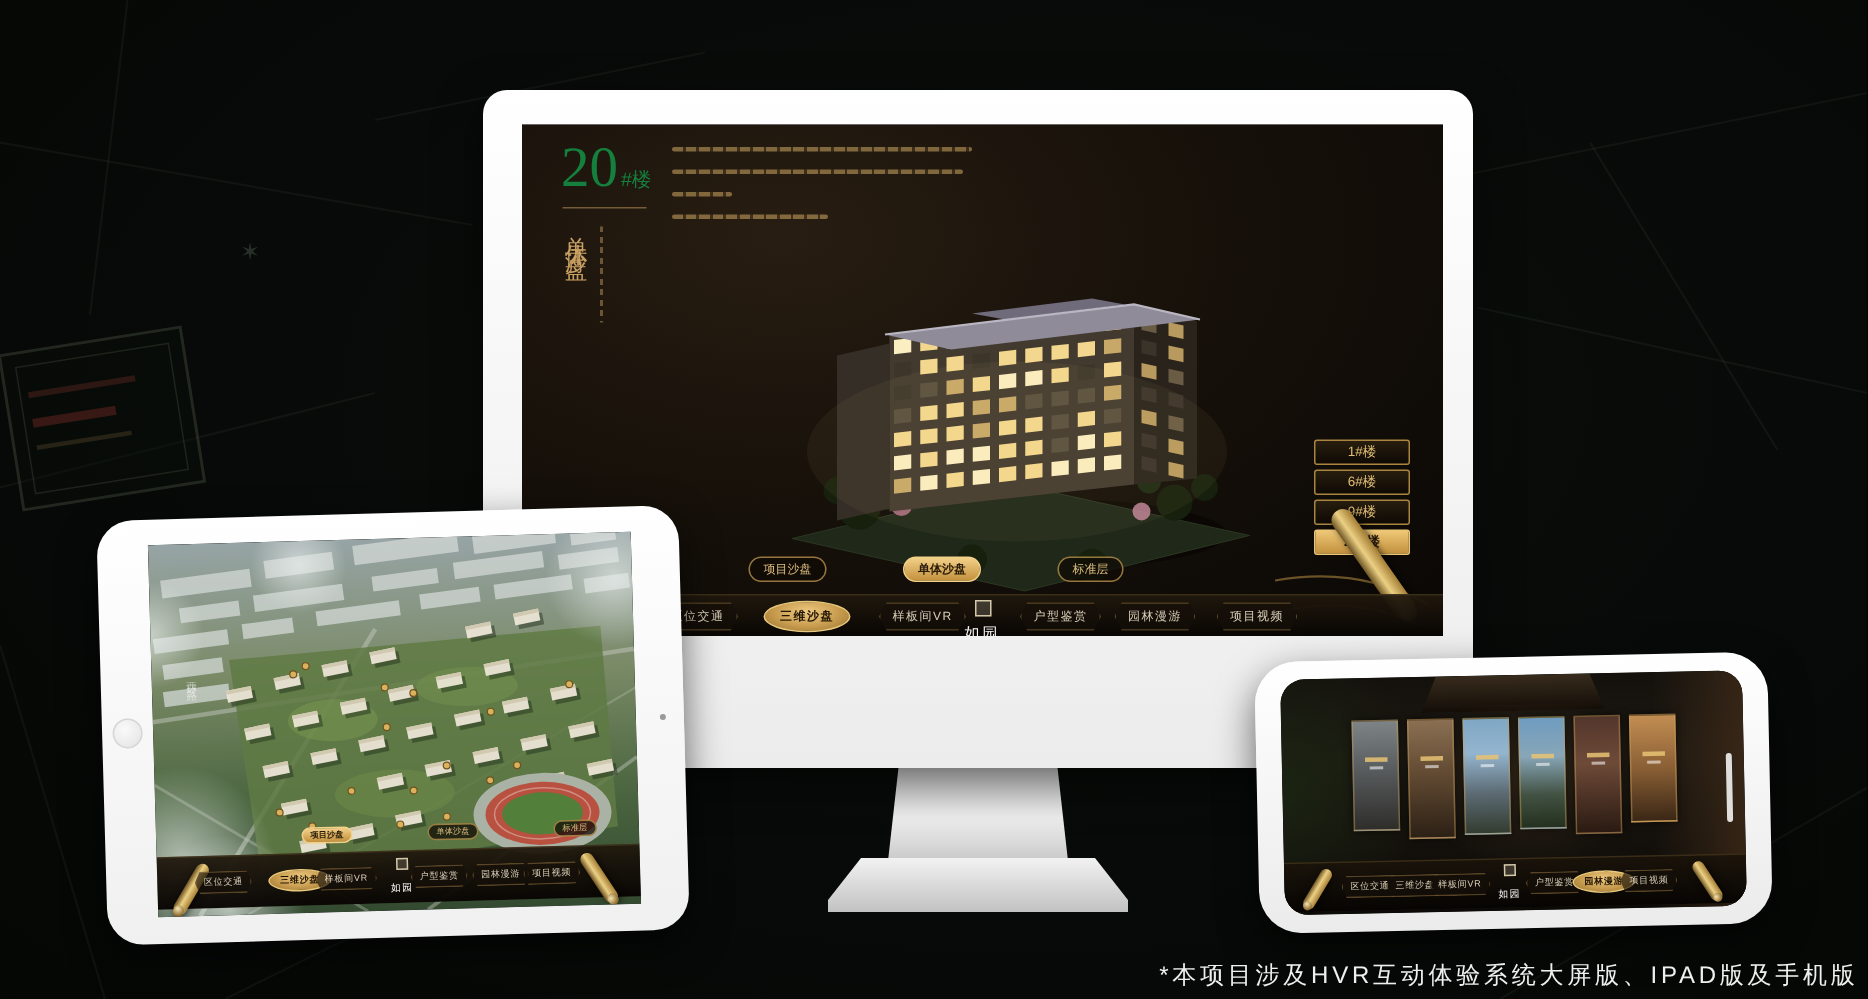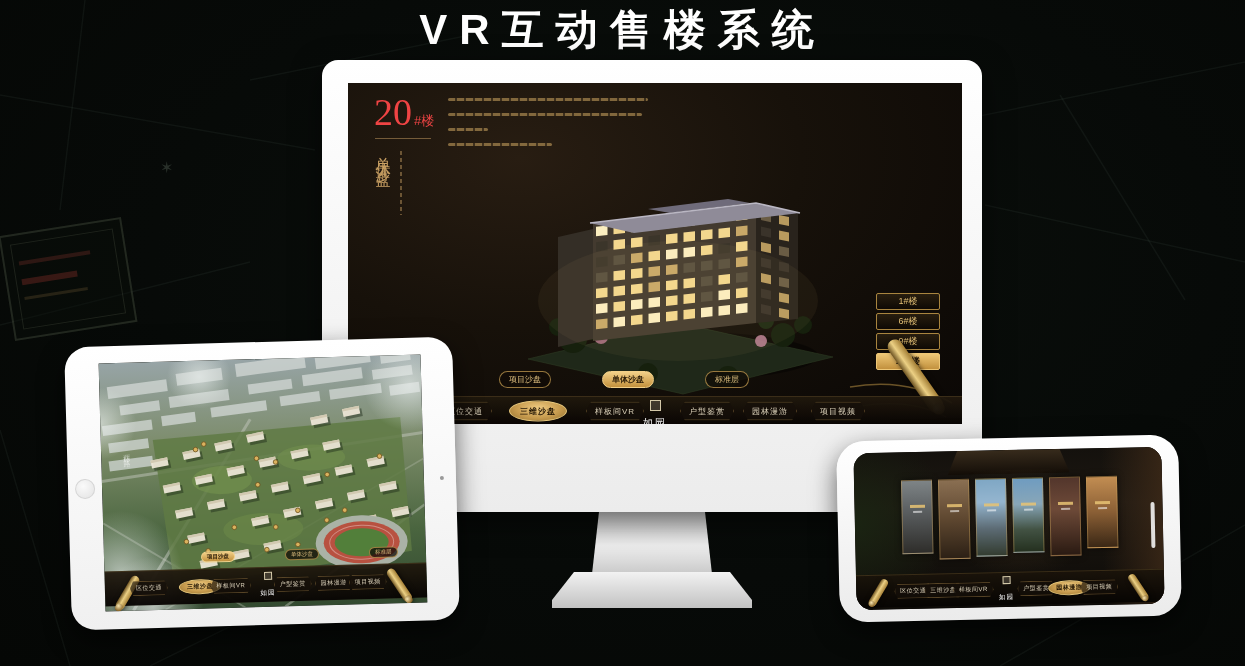--- a/index.html
+++ b/index.html
@@ -64,21 +64,21 @@
       clip-path:polygon(6% 0,94% 0,100% 100%,0 100%);}
   .mon-stand-base{left:552px;top:572px;width:200px;height:36px;
       background:linear-gradient(180deg,#f2f2f2,#c2c2c2);
       clip-path:polygon(11% 0,89% 0,100% 78%,100% 100%,0 100%,0 78%);}
   .mon-body{left:322px;top:60px;width:660px;height:452px;border-radius:16px;
       background:linear-gradient(180deg,#ffffff,#ececec);box-shadow:0 10px 30px rgba(0,0,0,.55);}
   .mon-screen{left:26px;top:23px;width:614px;height:341px;background:#0d0906;overflow:hidden;
       box-shadow:inset 0 0 70px rgba(0,0,0,.85);}
   .mon-screen .bg{position:absolute;inset:0;
       background:radial-gradient(ellipse at 28% 22%, #281d12 0%, #17110a 45%, #0a0705 100%);}
-  .m-num{left:26px;top:10px;color:#ef4444;}
+  .m-num{left:26px;top:10px;color:#15803d;}
   .m-num .big{font-family:"Liberation Serif",serif;font-size:38px;line-height:1;}
   .m-num .suf{font-size:13px;margin-left:2px;}
   .m-underline{left:27px;top:55px;width:56px;height:1px;background:rgba(201,160,99,.5);}
   .m-sub{left:25px;top:62px;writing-mode:vertical-rl;color:#c9a063;font-size:15px;letter-spacing:5px;}
   .m-sub-en{left:52px;top:68px;width:2px;height:64px;
       background:repeating-linear-gradient(180deg,rgba(201,160,99,.45) 0 4px,transparent 4px 7px);}
   .gline{position:absolute;height:3px;border-radius:2px;
       background:repeating-linear-gradient(90deg,rgba(208,168,98,.55) 0 7px,rgba(208,168,98,.15) 7px 9px);}
   .mon-floorbtns{left:528px;top:210px;display:flex;flex-direction:column;gap:3px;}
   .mon-tabs{left:106px;top:288px;display:flex;gap:6px;}
@@ -144,21 +144,20 @@
     </g>
   </svg>
   <div class="abs bg-star">✶</div>
   <div class="abs bg-plaque">
     <div class="inner"></div>
     <div class="r1"></div>
     <div class="r2"></div>
     <div class="r3"></div>
   </div>
 
-  <div class="abs title">VR互动售楼系统</div>
 
   <div class="abs mon-stand-neck"></div>
   <div class="abs mon-stand-base"></div>
   <div class="abs mon-body">
     <div class="abs mon-screen">
       <div class="bg"></div>
 
       <div class="abs m-num">
         <span class="big">20</span><span class="suf">#楼</span>
       </div>
@@ -536,13 +535,14 @@
           <div class="nav-item sm" style="left: 87px;">三维沙盘</div>
           <div class="nav-item sm" style="left: 117px;">样板间VR</div>
           <div class="nav-item sm" style="left: 180px;">户型鉴赏</div>
           <div class="nav-item sm active" style="left: 213px;">园林漫游</div>
           <div class="nav-item sm" style="left: 243px;">项目视频</div>
         </div>
       <div class="abs pho-indicator"></div>
     </div>
   </div>
 
+  <div class="abs footnote">*本项目涉及HVR互动体验系统大屏版、IPAD版及手机版</div>
 </div>
 
 </body></html>

